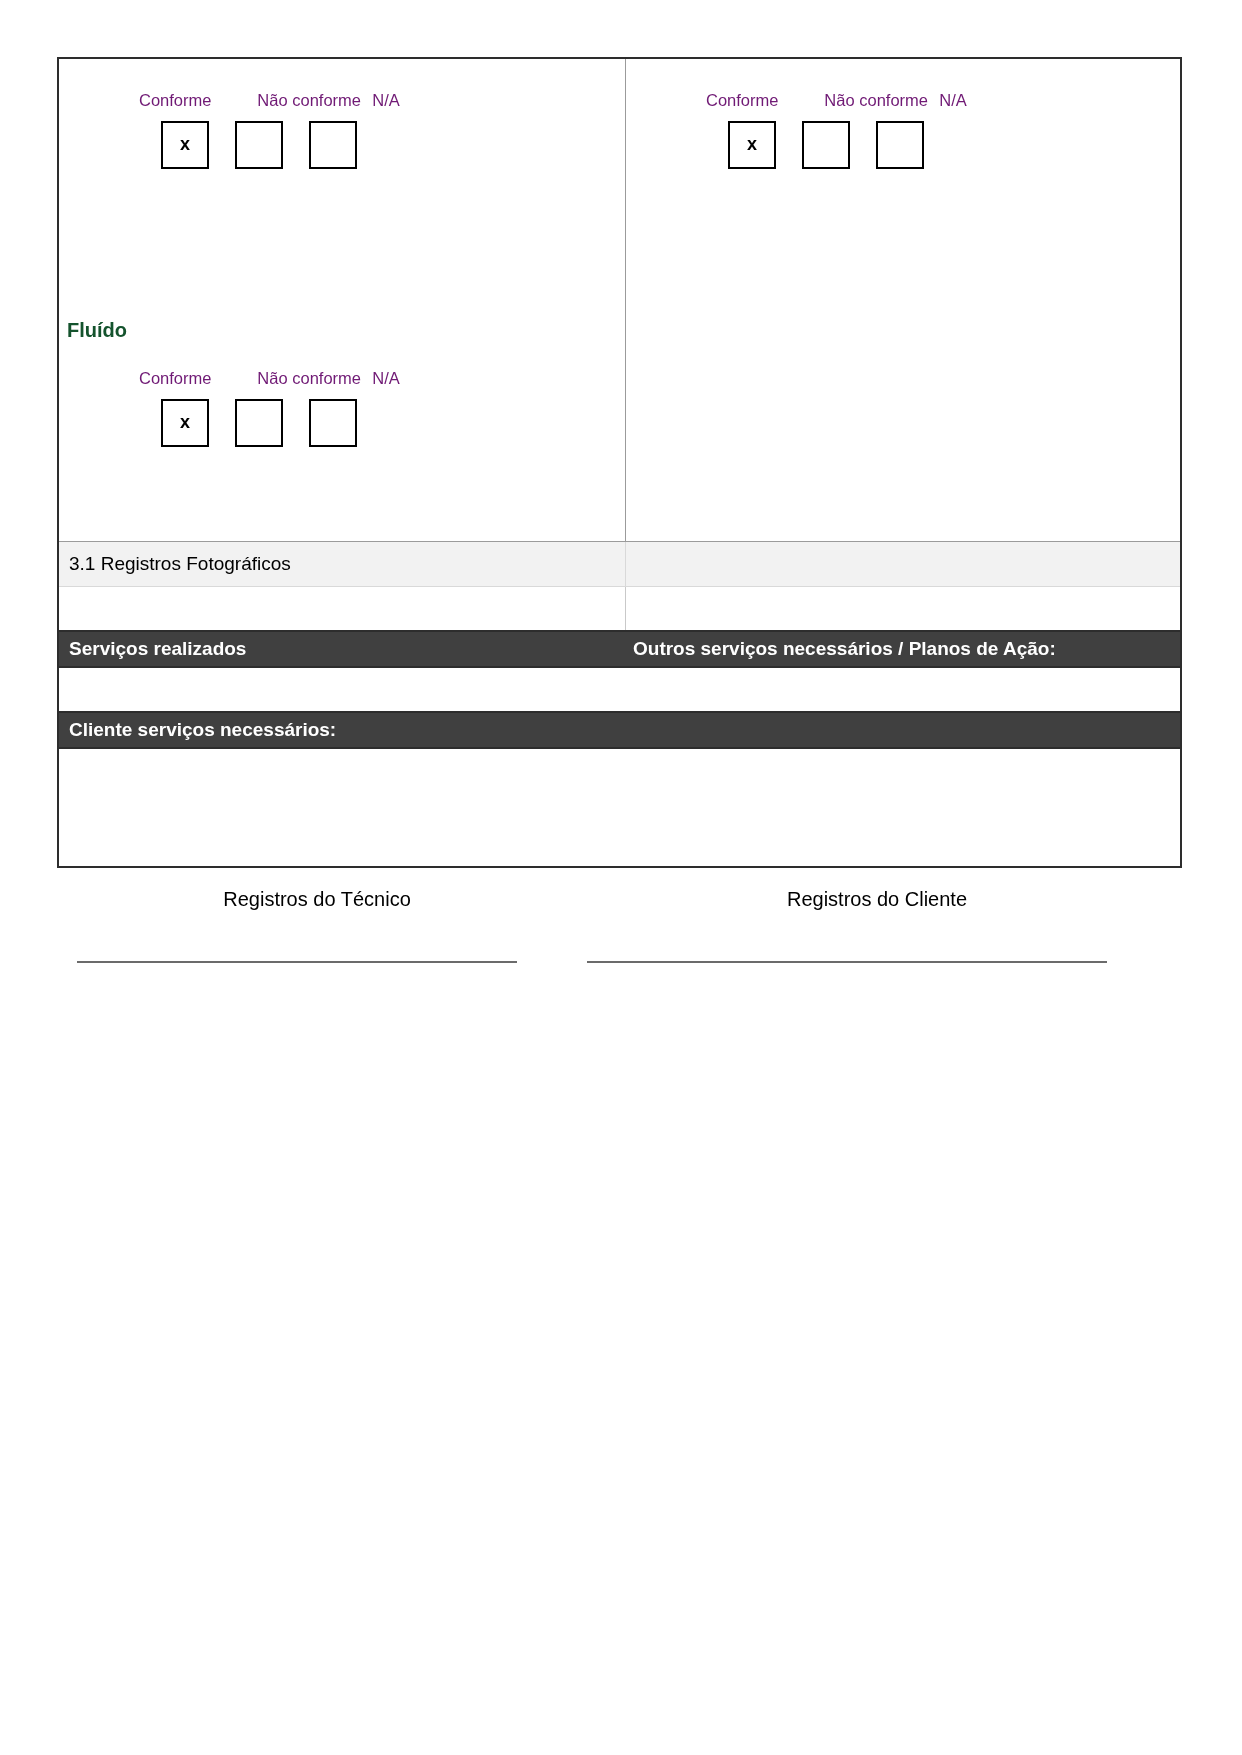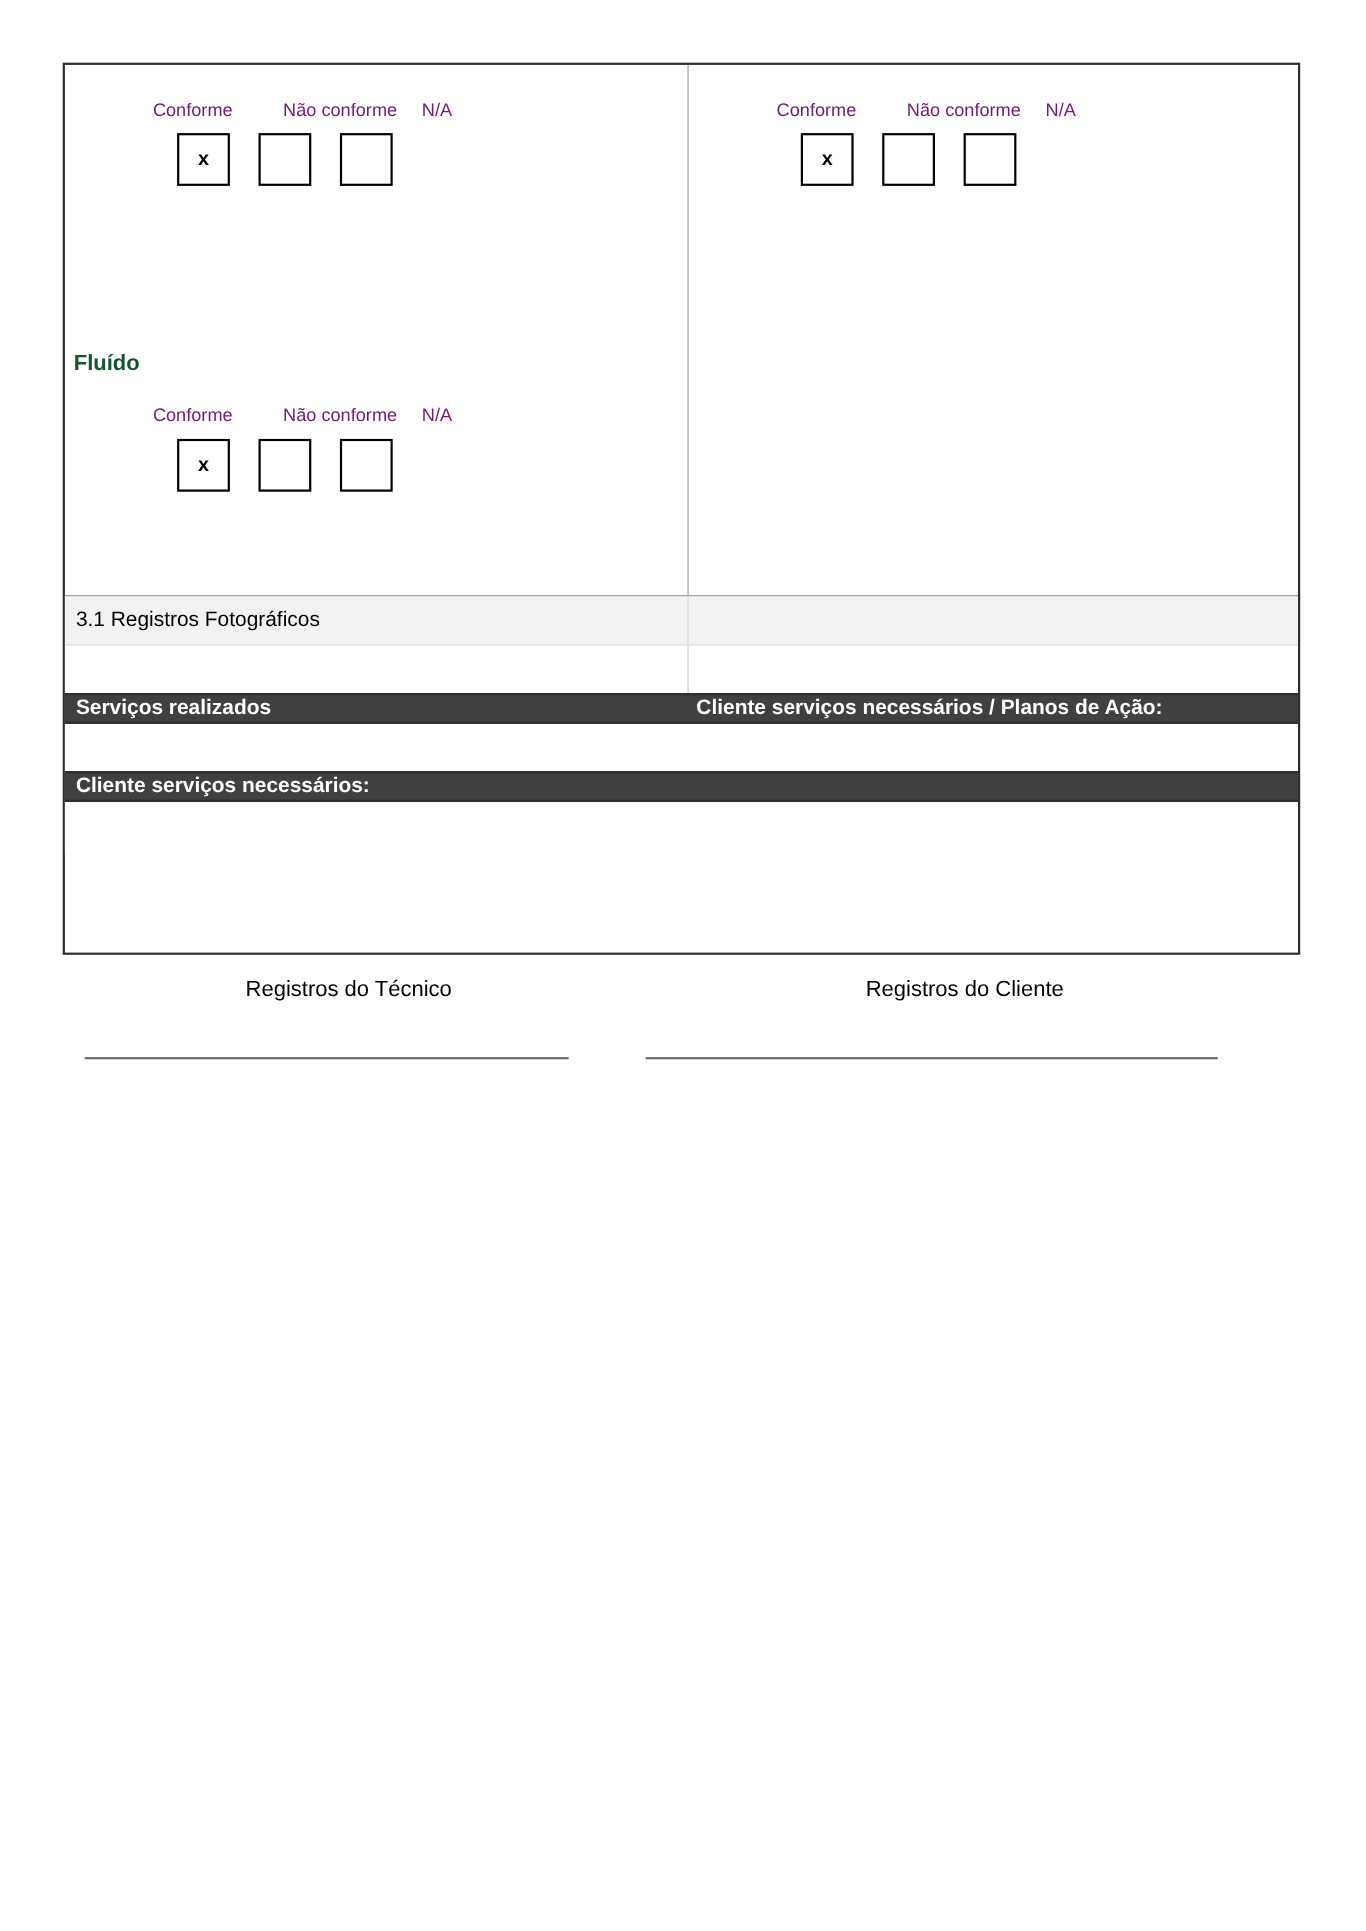--- a/index.html
+++ b/index.html
@@ -59,21 +59,21 @@
   .cb-labels {
     display: flex;
     font-size: 16.5px;
     line-height: 1;
     color: #701a75;
     white-space: nowrap;
   }
   .cb-labels span { display: inline-block; }
   .lbl-conforme     { width: 92px; text-align: left; }
   .lbl-nao-conforme { width: 130px; text-align: right; }
-  .lbl-na           { width: 50px; text-align: right; }
+  .lbl-na           { width: 50px; text-align: center; }
 
   .cb-boxes {
     display: flex;
     margin-top: 12px;
   }
   .cb {
     width: 48px;
     height: 48px;
     border: 2px solid #000;
     box-sizing: border-box;
@@ -135,21 +135,21 @@
     left: 566px;
     top: 0;
     bottom: 0;
     width: 1px;
     background: #c9c9c9;
   }
 
   
   .bar-dark {
     position: relative;
-    height: 28px;
+    height: 38px;
     background: #404040;
     border-top: 2px solid #2d2d2d;
     border-bottom: 2px solid #2d2d2d;
     box-sizing: border-box;
   }
   .bar-dark .btxt {
     position: absolute;
     top: 50%;
     transform: translateY(-50%);
     color: #ffffff;
@@ -257,21 +257,21 @@
       <div class="txt">3.1 Registros Fotográficos</div>
       <div class="cellsplit"></div>
     </div>
 
     <div class="row-blank">
       <div class="cellsplit"></div>
     </div>
 
     <div class="bar-dark">
       <div class="btxt left">Serviços realizados</div>
-      <div class="btxt right">Cliente serviços necessários / Planos de Ação:</div>
+      <div class="btxt right">Outros serviços necessários / Planos de Ação:</div>
     </div>
 
     <div class="row-entry"></div>
 
     <div class="bar-dark">
       <div class="btxt left">Cliente serviços necessários:</div>
     </div>
 
     <div class="row-entry-tall"></div>
 

